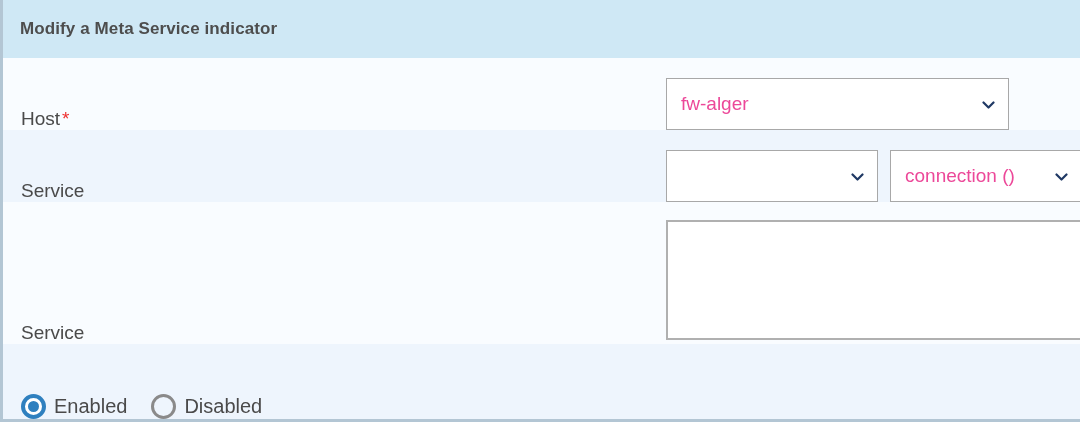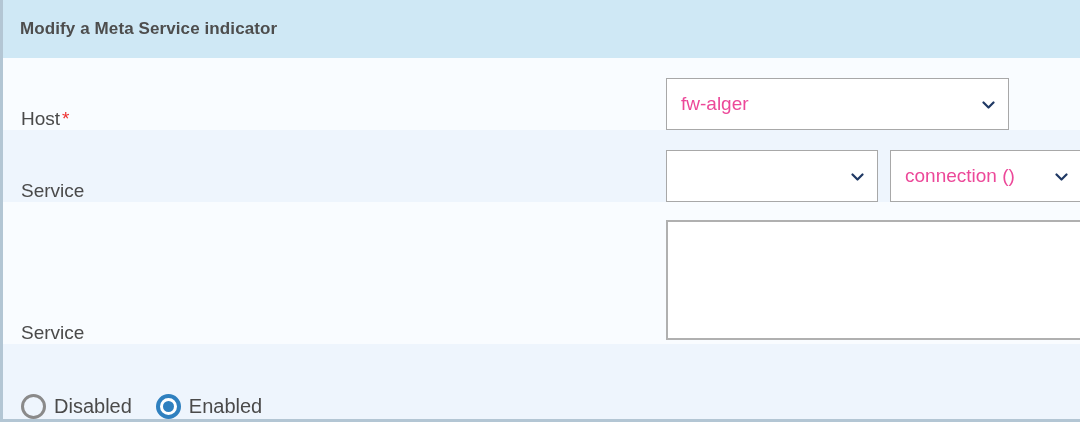--- a/index.html
+++ b/index.html
@@ -232,28 +232,28 @@
         </span>
       </div>
     </div>
   </div>
 
   <div class="form-row row-status row-shade-b">
     <div class="row-control">
       <div class="radio-group">
 
         <div class="radio-option">
-          <span class="radio-mark radio-off"></span>
-          <span class="radio-label">Disabled</span>
-        </div>
-
-        <div class="radio-option">
           <span class="radio-mark radio-on">
             <span class="radio-dot"></span>
           </span>
           <span class="radio-label">Enabled</span>
         </div>
 
+        <div class="radio-option">
+          <span class="radio-mark radio-off"></span>
+          <span class="radio-label">Disabled</span>
+        </div>
+
       </div>
     </div>
   </div>
 
 </div>
 
 </body></html>

